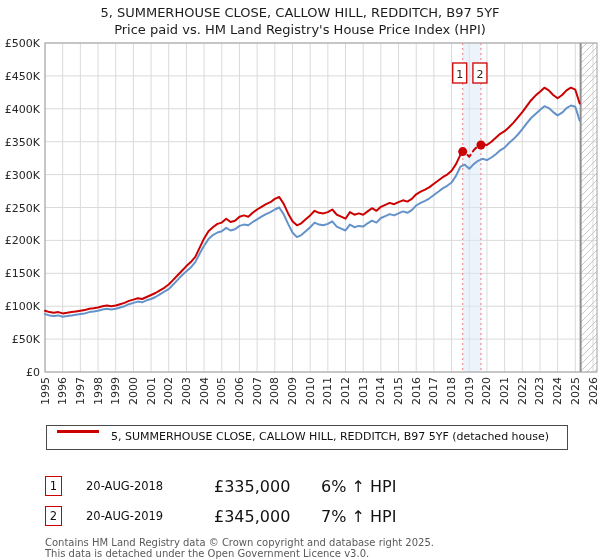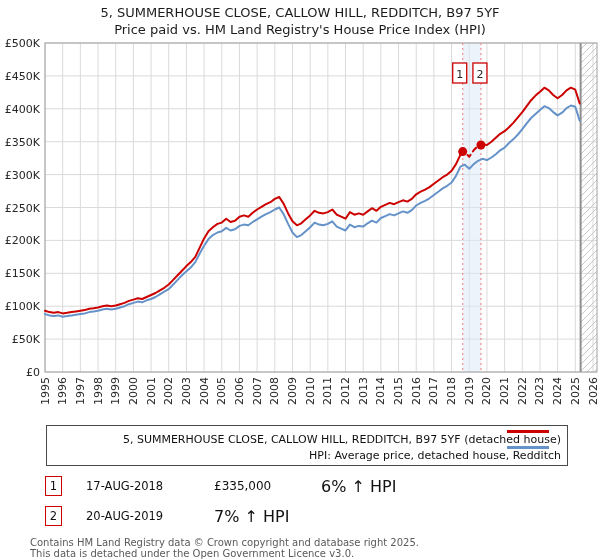--- a/index.html
+++ b/index.html
@@ -9,32 +9,32 @@
   .title-main{font-size:13px;color:#1c1c1c;}
   .title-sub{font-size:13px;color:#1c1c1c;}
   svg.chart{position:absolute;top:0;left:0;}
   .grid{stroke:#dadada;stroke-width:1;}
   .xtick,.ytick{font-size:11px;fill:#262626;font-family:"DejaVu Sans","Liberation Sans",sans-serif;}
   .saleline{stroke:#f0908f;stroke-width:1.2;stroke-dasharray:2,3;}
   .prop{fill:none;stroke:#cc0000;stroke-width:2;stroke-linejoin:round;stroke-linecap:round;}
   .hpi{fill:none;stroke:#6593c9;stroke-width:2;stroke-linejoin:round;stroke-linecap:round;}
   .legend{position:absolute;left:46px;top:425px;width:508px;border:1px solid #4a4a4a;
           background:#fff;padding:4px 6px 3px 6px;}
-  .legend-row{display:flex;align-items:flex-end;height:16px;flex-direction:column;}
+  .legend-row{display:flex;align-items:flex-start;height:16px;}
   .swatch{width:42px;height:0;border-top:3px solid #cc0000;margin:0 12px 0 4px;flex:0 0 auto;}
   .swatch.blue{border-top-color:#6593c9;}
   .legend-label{font-size:11px;color:#111;white-space:nowrap;}
   .annotations{position:absolute;left:45px;top:476px;}
   .ann-row{display:flex;align-items:center;height:20px;margin-bottom:10px;}
   .num-badge{width:15px;height:18px;border:1px solid #cc0000;color:#111;font-size:11.5px;
              text-align:center;line-height:18px;margin-right:24px;flex:0 0 auto;background:#fff;}
   .ann-date{width:128px;font-size:11.5px;color:#111;}
-  .ann-price{width:107px;font-size:12px;color:#111;}
+  .ann-price{width:107px;font-size:16px;color:#111;}
   .ann-pct{font-size:16px;color:#111;}
-  .footer{position:absolute;left:30px;top:537px;font-size:10px;line-height:11px;color:#5a5a5a;}
+  .footer{position:absolute;left:45px;top:537px;font-size:10px;line-height:11px;color:#5a5a5a;}
 </style>
 </head>
 <body>
 
 <div class="page">
 
   <svg class="chart" width="600" height="422" viewBox="0 0 600 422">
     <defs>
       <pattern id="hatch" patternUnits="userSpaceOnUse" width="7" height="7">
         <path d="M0,7 L7,0" stroke="#c9c9c9" stroke-width="1" fill="none"></path>
@@ -149,36 +149,33 @@
   <div class="titles">
     <div class="title-main">5, SUMMERHOUSE CLOSE, CALLOW HILL, REDDITCH, B97 5YF</div>
     <div class="title-sub">Price paid vs. HM Land Registry's House Price Index (HPI)</div>
   </div>
 
   <div class="legend">
     <div class="legend-row">
       <span class="swatch"></span>
       <span class="legend-label">5, SUMMERHOUSE CLOSE, CALLOW HILL, REDDITCH, B97 5YF (detached house)</span>
     </div>
-    <div class="legend-row">
-      <span class="swatch blue"></span>
-      <span class="legend-label">HPI: Average price, detached house, Redditch</span>
-    </div>
   </div>
 
   <div class="annotations">
     <div class="ann-row">
       <span class="num-badge">1</span>
-      <span class="ann-date">17-AUG-2018</span>
+      <span class="ann-date">20-AUG-2018</span>
       <span class="ann-price">£335,000</span>
       <span class="ann-pct">6% ↑ HPI</span>
     </div>
     <div class="ann-row">
       <span class="num-badge">2</span>
       <span class="ann-date">20-AUG-2019</span>
+      <span class="ann-price">£345,000</span>
       <span class="ann-pct">7% ↑ HPI</span>
     </div>
   </div>
 
   <div class="footer">
     <div>Contains HM Land Registry data © Crown copyright and database right 2025.</div>
     <div>This data is detached under the Open Government Licence v3.0.</div>
   </div>
 
 </div>

